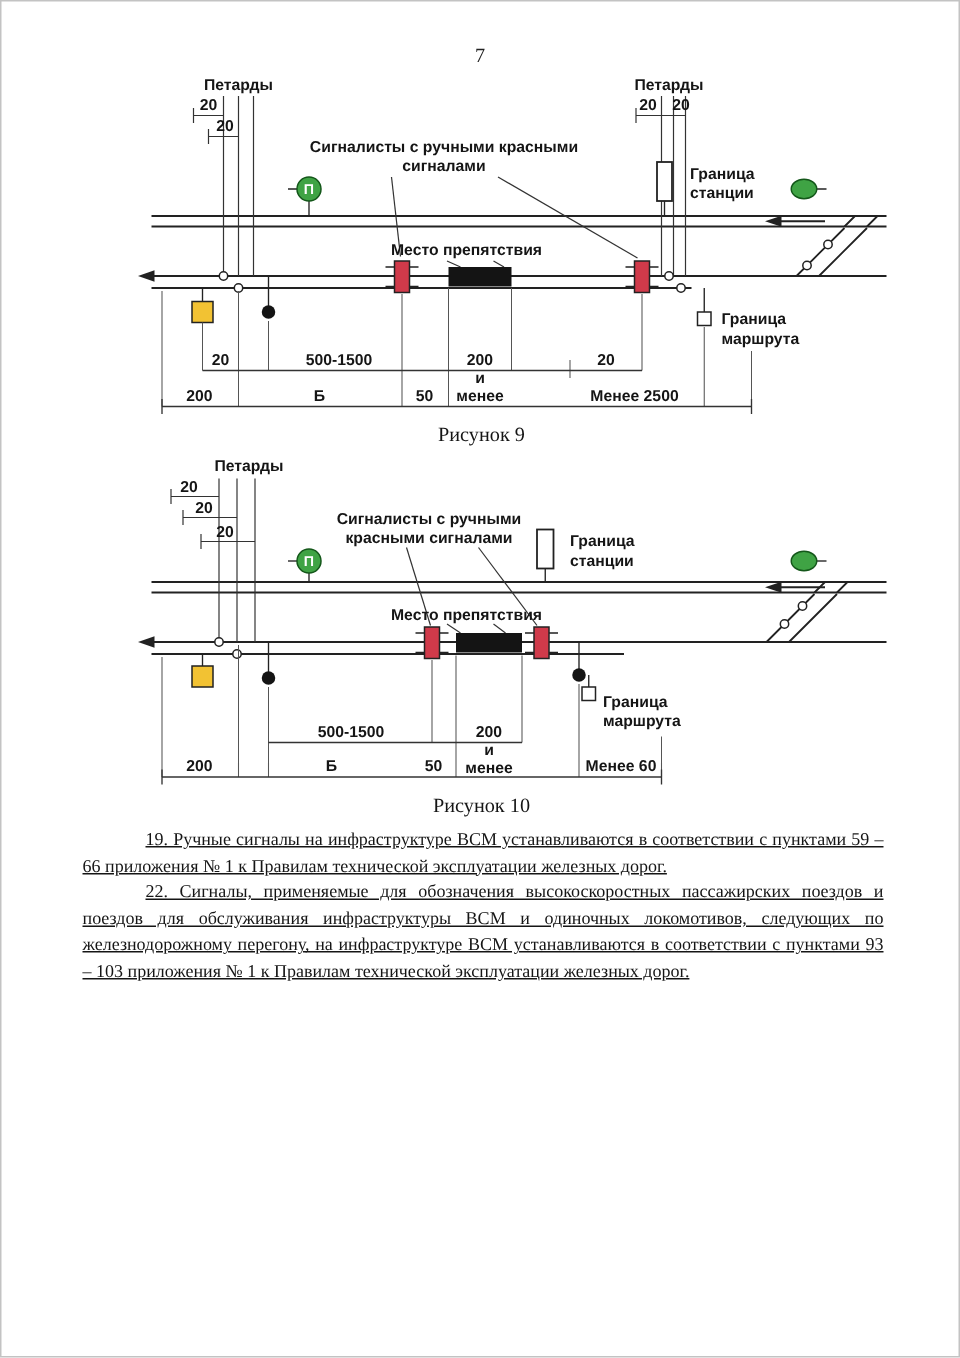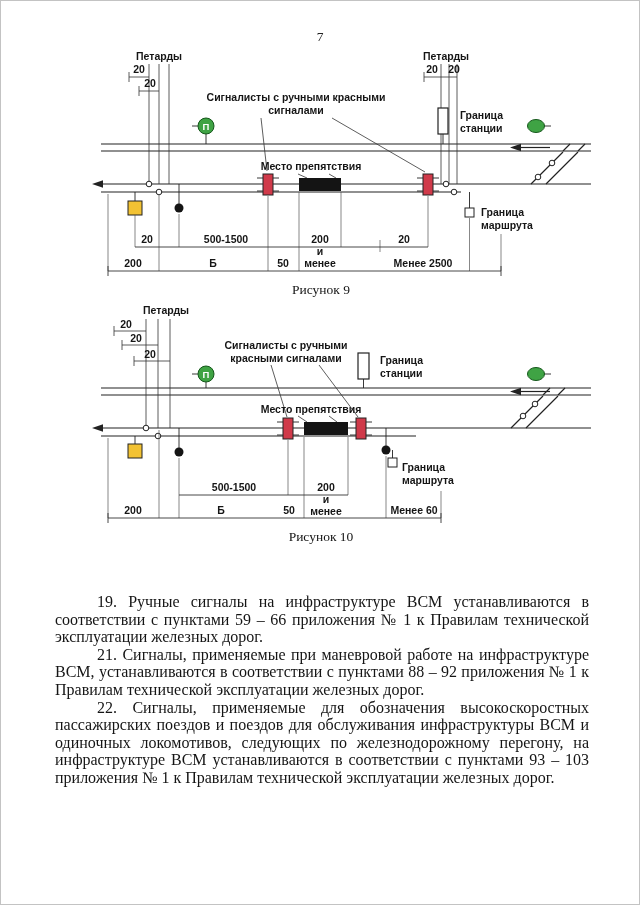--- a/index.html
+++ b/index.html
@@ -3,23 +3,23 @@
 <meta charset="utf-8">
 <style>
   * { margin:0; padding:0; box-sizing:border-box; }
   html,body { width:640px; height:905px; }
   body { background:#ffffff; font-family:"Liberation Serif", serif; }
   .page { position:relative; width:640px; height:905px; background:#ffffff;
           border:1px solid #c3c3c3; overflow:hidden; }
   .page-number { position:absolute; top:28px; left:0; width:100%;
                  text-align:center; font-size:13.5px; color:#222; }
   .fig { position:absolute; }
-  .text-block { position:absolute; left:54px; top:592px; width:534px;
-                font-size:16px; line-height:17.6px; color:#151515;
-                text-align:justify; }
+  .text-block { position:absolute; left:54px; top:550px; width:534px;
+                font-size:12px; line-height:17.6px; color:#151515;
+                text-align:justify;text-decoration:underline; }
   .text-block p { text-indent:42px; margin:0; }
 
   svg text { fill:#151515; }
   .lbl { font-family:"Liberation Sans", sans-serif; font-size:10.5px; font-weight:bold; }
   .dim { font-family:"Liberation Sans", sans-serif; font-size:10.5px; font-weight:bold; }
   .cap { font-family:"Liberation Serif", serif; font-size:13.5px; }
   .sigletter { font-family:"Liberation Sans", sans-serif; font-size:9.5px; font-weight:bold; fill:#ffffff; }
 
   .track-g line, .track-g path { stroke:#222; stroke-width:1.2; fill:none; }
   .thin-g line, .thin-g path { stroke:#333; stroke-width:0.8; fill:none; }
@@ -296,17 +296,16 @@
     <text class="dim" x="240" y="214" text-anchor="middle">менее</text>
     <text class="dim" x="47" y="213" text-anchor="middle">200</text>
     <text class="dim" x="135" y="213" text-anchor="middle">Б</text>
     <text class="dim" x="203" y="213" text-anchor="middle">50</text>
     <text class="dim" x="328" y="213" text-anchor="middle">Менее 60</text>
     <text class="cap" x="235" y="240" text-anchor="middle">Рисунок 10</text>
   </svg>
 
   <div class="text-block">
     <p>19. Ручные сигналы на инфраструктуре ВСМ устанавливаются в соответствии с пунктами 59 – 66 приложения № 1 к Правилам технической эксплуатации железных дорог.</p>
-    <p>21. Сигналы, применяемые при маневровой работе на инфраструктуре ВСМ, устанавливаются в соответствии с пунктами 88 – 92 приложения № 1 к Правилам технической эксплуатации железных дорог.</p>
     <p>22. Сигналы, применяемые для обозначения высокоскоростных пассажирских поездов и поездов для обслуживания инфраструктуры ВСМ и одиночных локомотивов, следующих по железнодорожному перегону, на инфраструктуре ВСМ устанавливаются в соответствии с пунктами 93 – 103 приложения № 1 к Правилам технической эксплуатации железных дорог.</p>
   </div>
 
 </div>
 
 </body></html>

